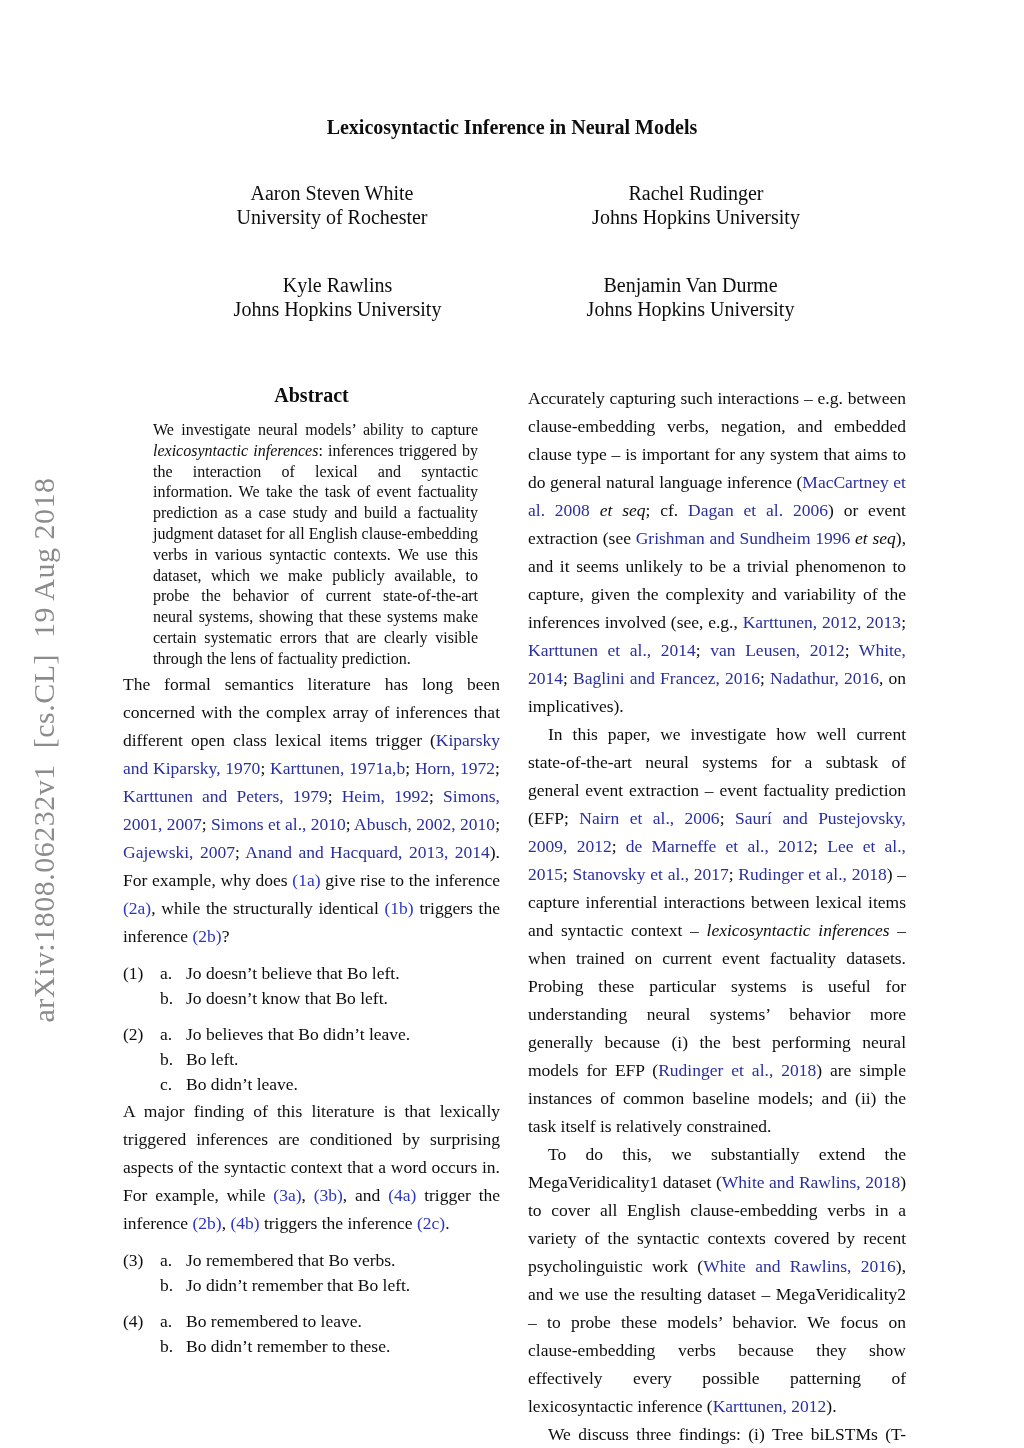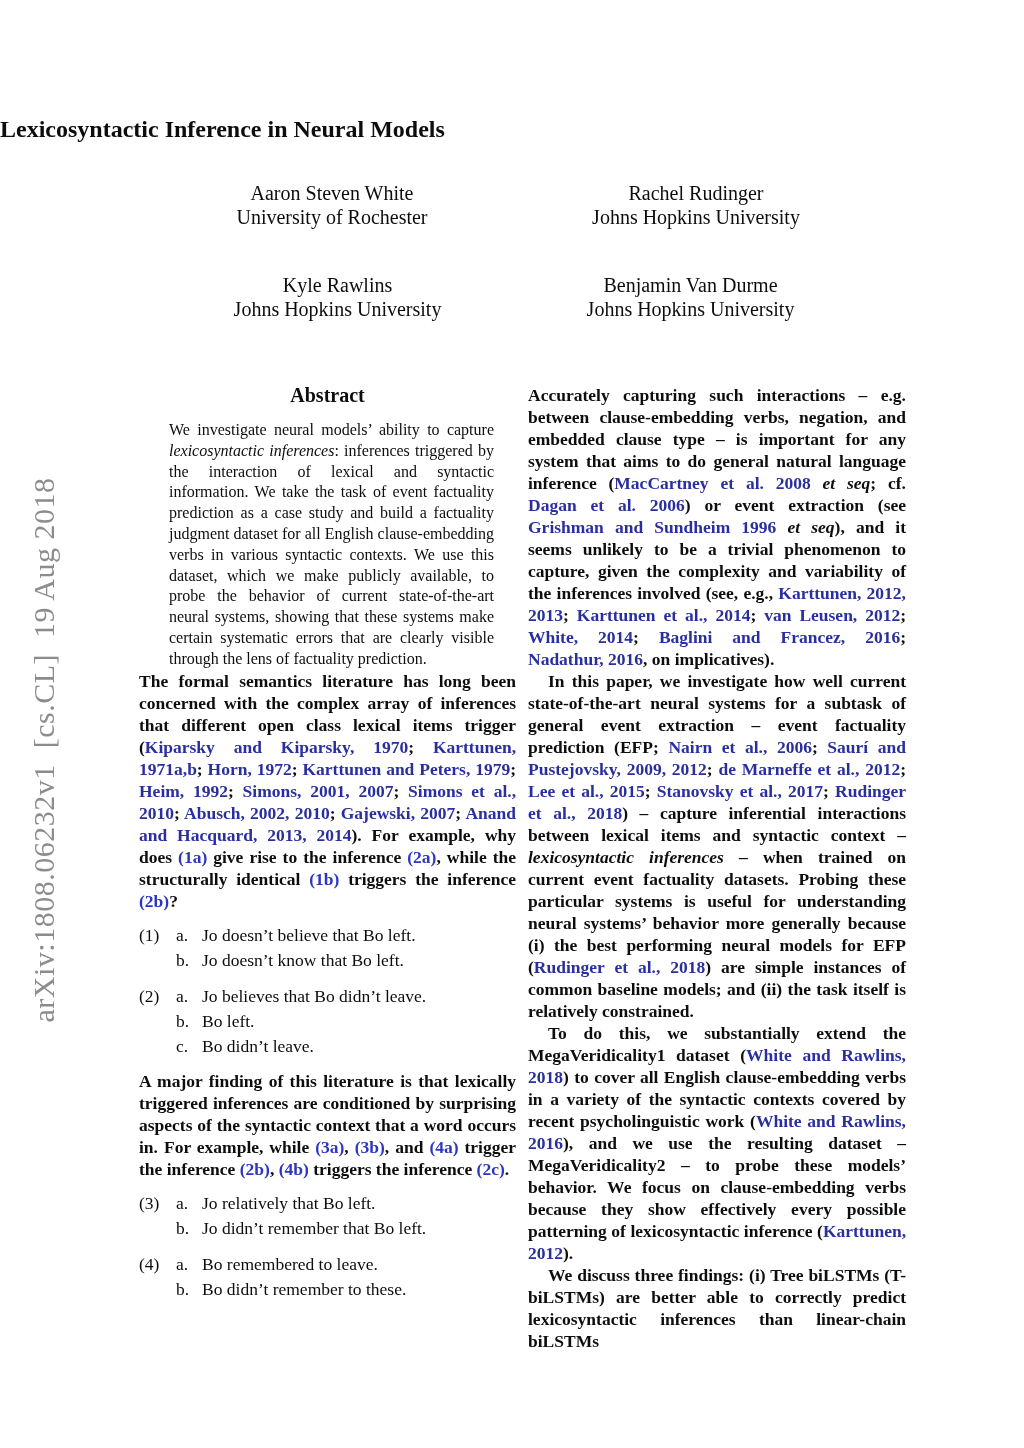--- a/index.html
+++ b/index.html
@@ -18,22 +18,22 @@
     top: 750px;
     transform: translate(-50%, -50%) rotate(-90deg);
     white-space: pre;
     font-size: 30px;
     color: var(--wm, #8c8c8c);
     letter-spacing: 0.5px;
   }
   .title {
     position: absolute;
     top: 116px; left: 0; width: 1024px;
-    text-align: left;
-    font-size: 24px;
+    text-align: center;
+    font-size: 20px;
     font-weight: bold;
   }
   .authors {
     position: absolute;
     top: 181px; left: 123px; width: 782px;
   }
   .author-row {
     display: flex;
     justify-content: center;
     gap: 24px;
@@ -47,21 +47,21 @@
   }
   .author-name { font-weight: normal; }
   .col {
     position: absolute;
     top: 384px;
     width: 377px;
     text-align: justify;
     hyphens: auto;
     -webkit-hyphens: auto;
   }
-  .col-left  { left: 139px; }
+  .col-left  { left: 123px; }
   .col-right { left: 528px; width: 378px; }
   .abs-head {
     text-align: center;
     font-size: 20px;
     font-weight: bold;
     margin: 0 0 13px 0;
   }
   .abs-body {
     margin: 0 22px 0 30px;
     font-size: 16px;
@@ -69,41 +69,40 @@
   }
   .sec-head {
     font-size: 20px;
     font-weight: bold;
     margin: 17px 0 11px 0;
     text-align: left;
   }
   .sec-num { display: inline-block; min-width: 34px; }
   .p {
     font-size: 17.5px;
-    line-height: 22px;
+    line-height: 28px;
     margin: 0;
-    font-weight: bold;
   }
   .p.indent { text-indent: 20px; }
   .cite { color: var(--cite, #2a2f9e); }
   .ref  { color: var(--ref, #2c36c0); }
   .it   { font-style: italic; }
   .ex {
     display: flex;
     font-size: 17.5px;
     line-height: 25px;
     margin-top: 11px;
     text-align: left;
   }
   .ex-num { width: 37px; flex: none; }
   .ex-items { flex: 1; }
   .ex-item { display: flex; }
   .ex-letter { width: 26px; flex: none; }
   .ex-text { flex: 1; }
-  .p.after-ex { margin-top: 11px; }
+  .p.after-ex { }
 </style>
 </head>
 <body>
 
 <div class="page">
 
   <div class="watermark">arXiv:1808.06232v1  [cs.CL]  19 Aug 2018</div>
 
   <div class="title">Lexicosyntactic Inference in Neural Models</div>
 
@@ -169,21 +168,21 @@
       </div>
     </div>
 
     <div class="p after-ex">A major finding of this literature is that lexically triggered inferences are conditioned by surprising aspects of the syntactic context that a word occurs in. For example, while <span class="ref">(3a)</span>, <span class="ref">(3b)</span>, and <span class="ref">(4a)</span> trigger the inference <span class="ref">(2b)</span>, <span class="ref">(4b)</span> triggers the inference <span class="ref">(2c)</span>.</div>
 
     <div class="ex">
       <div class="ex-num">(3)</div>
       <div class="ex-items">
         <div class="ex-item">
           <span class="ex-letter">a.</span>
-          <span class="ex-text">Jo relatively that Bo left.</span>
+          <span class="ex-text">Jo remembered that Bo verbs.</span>
         </div>
         <div class="ex-item">
           <span class="ex-letter">b.</span>
           <span class="ex-text">Jo didn’t remember that Bo left.</span>
         </div>
       </div>
     </div>
 
     <div class="ex">
       <div class="ex-num">(4)</div>

